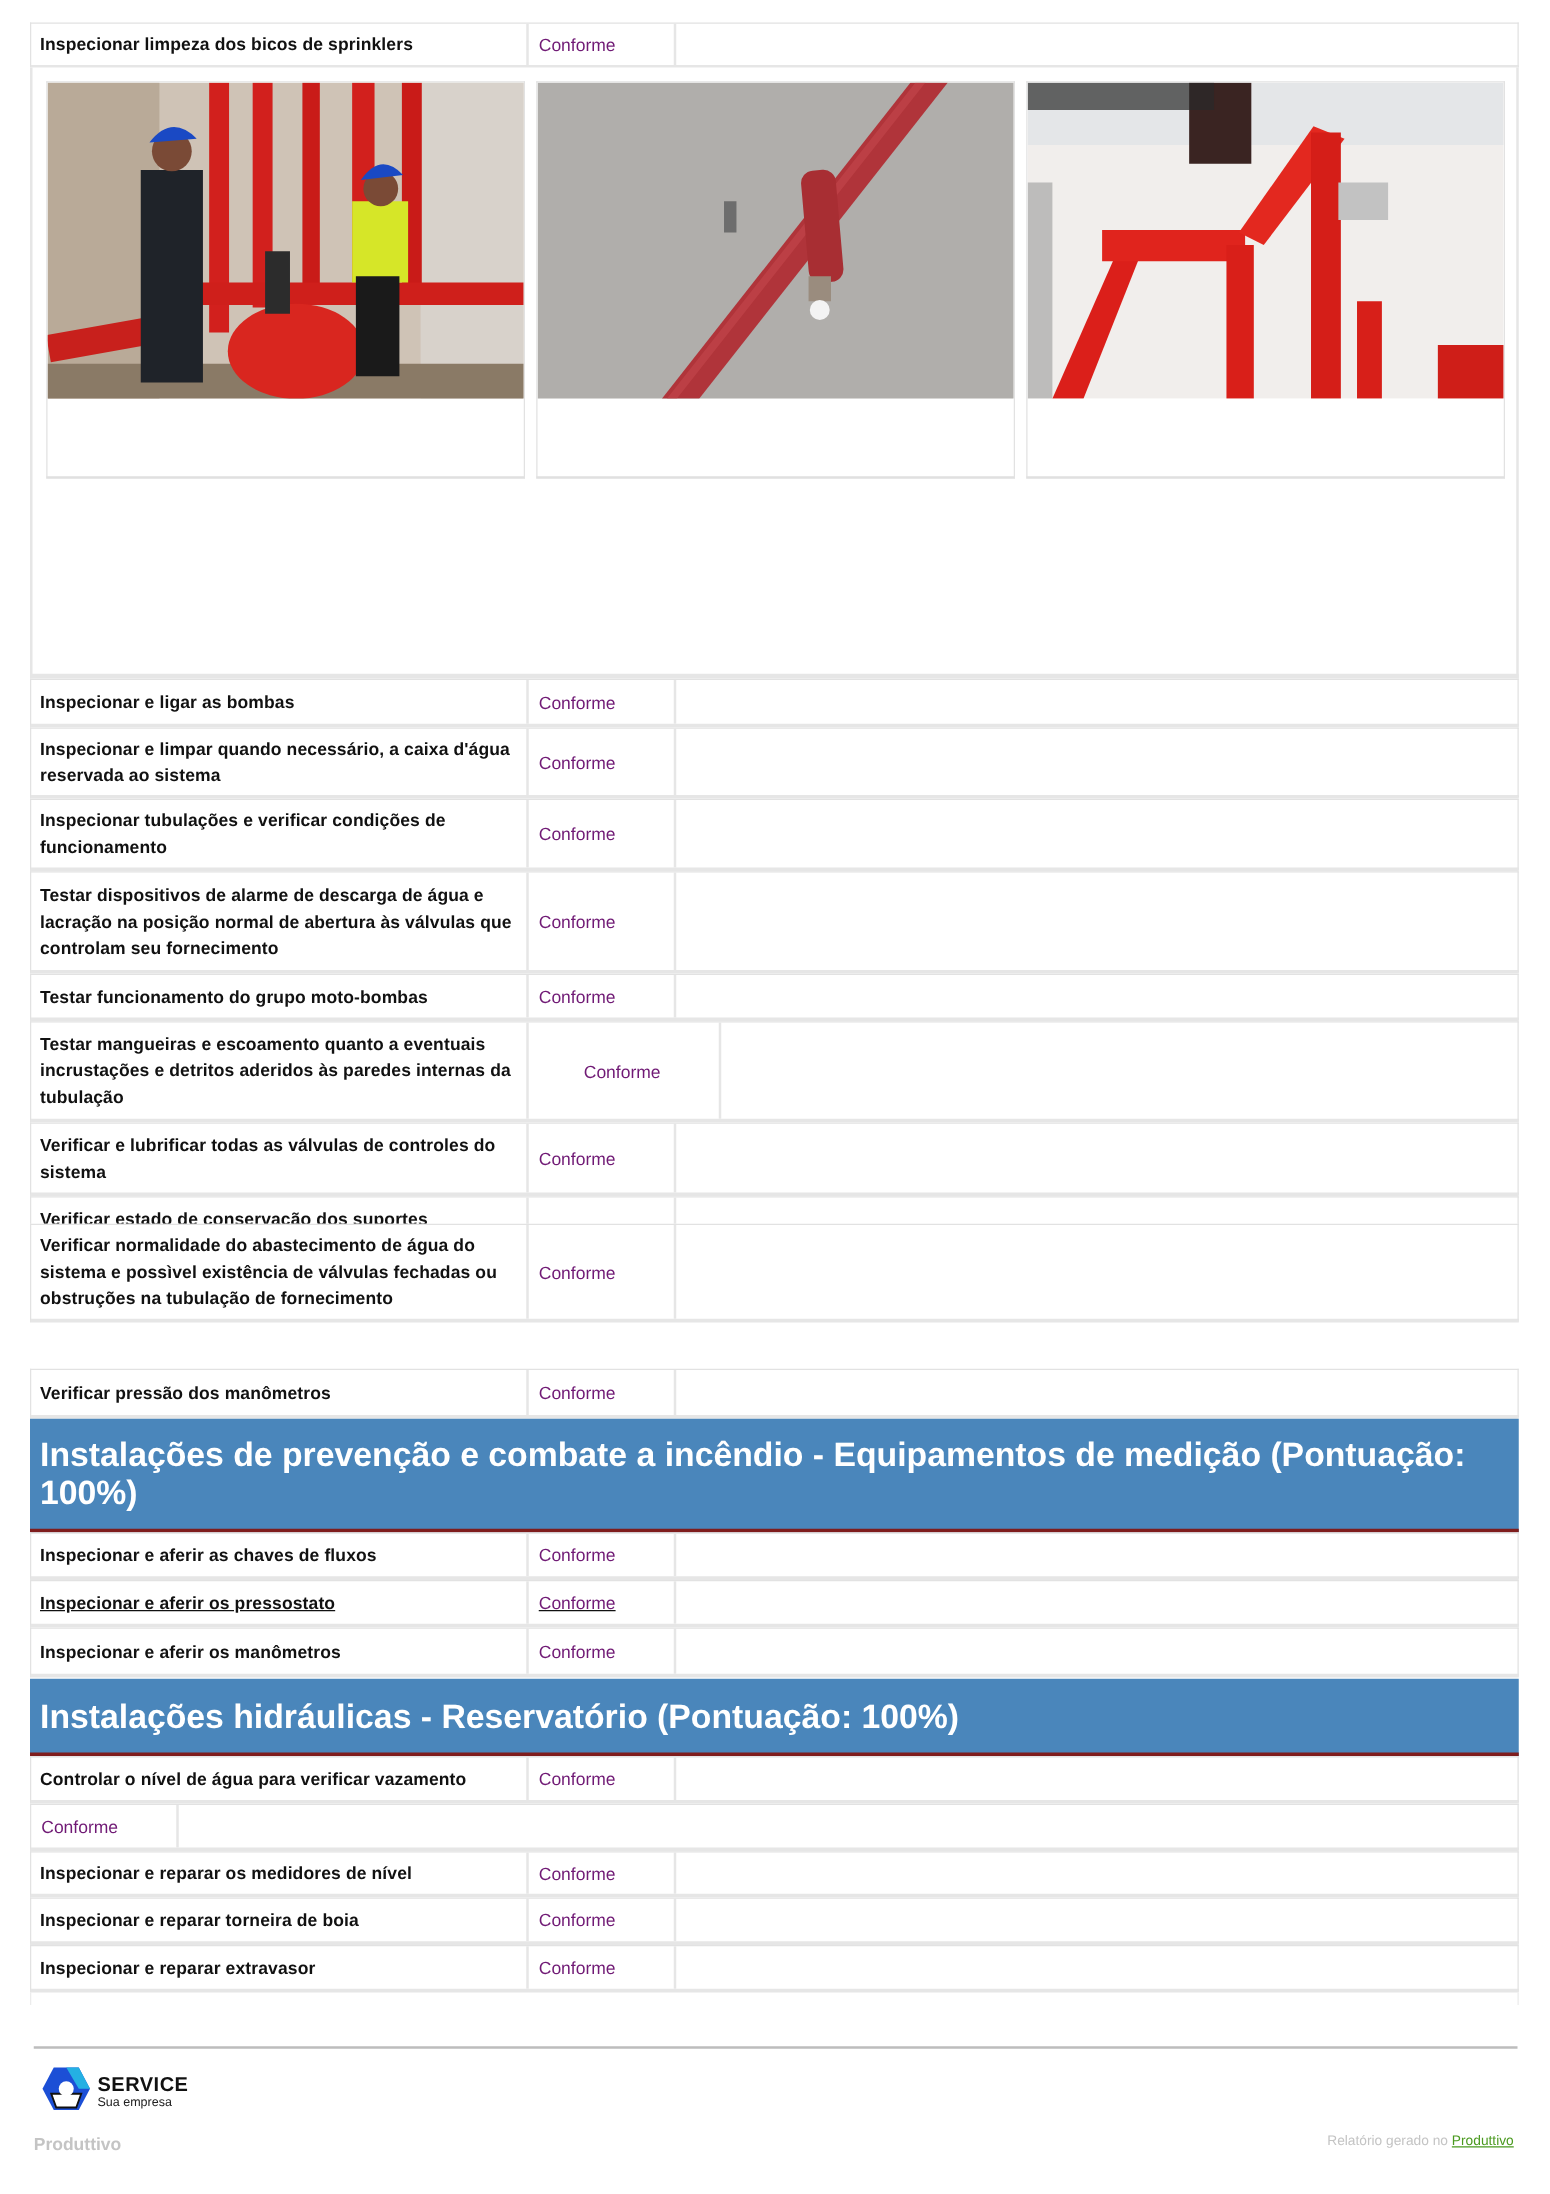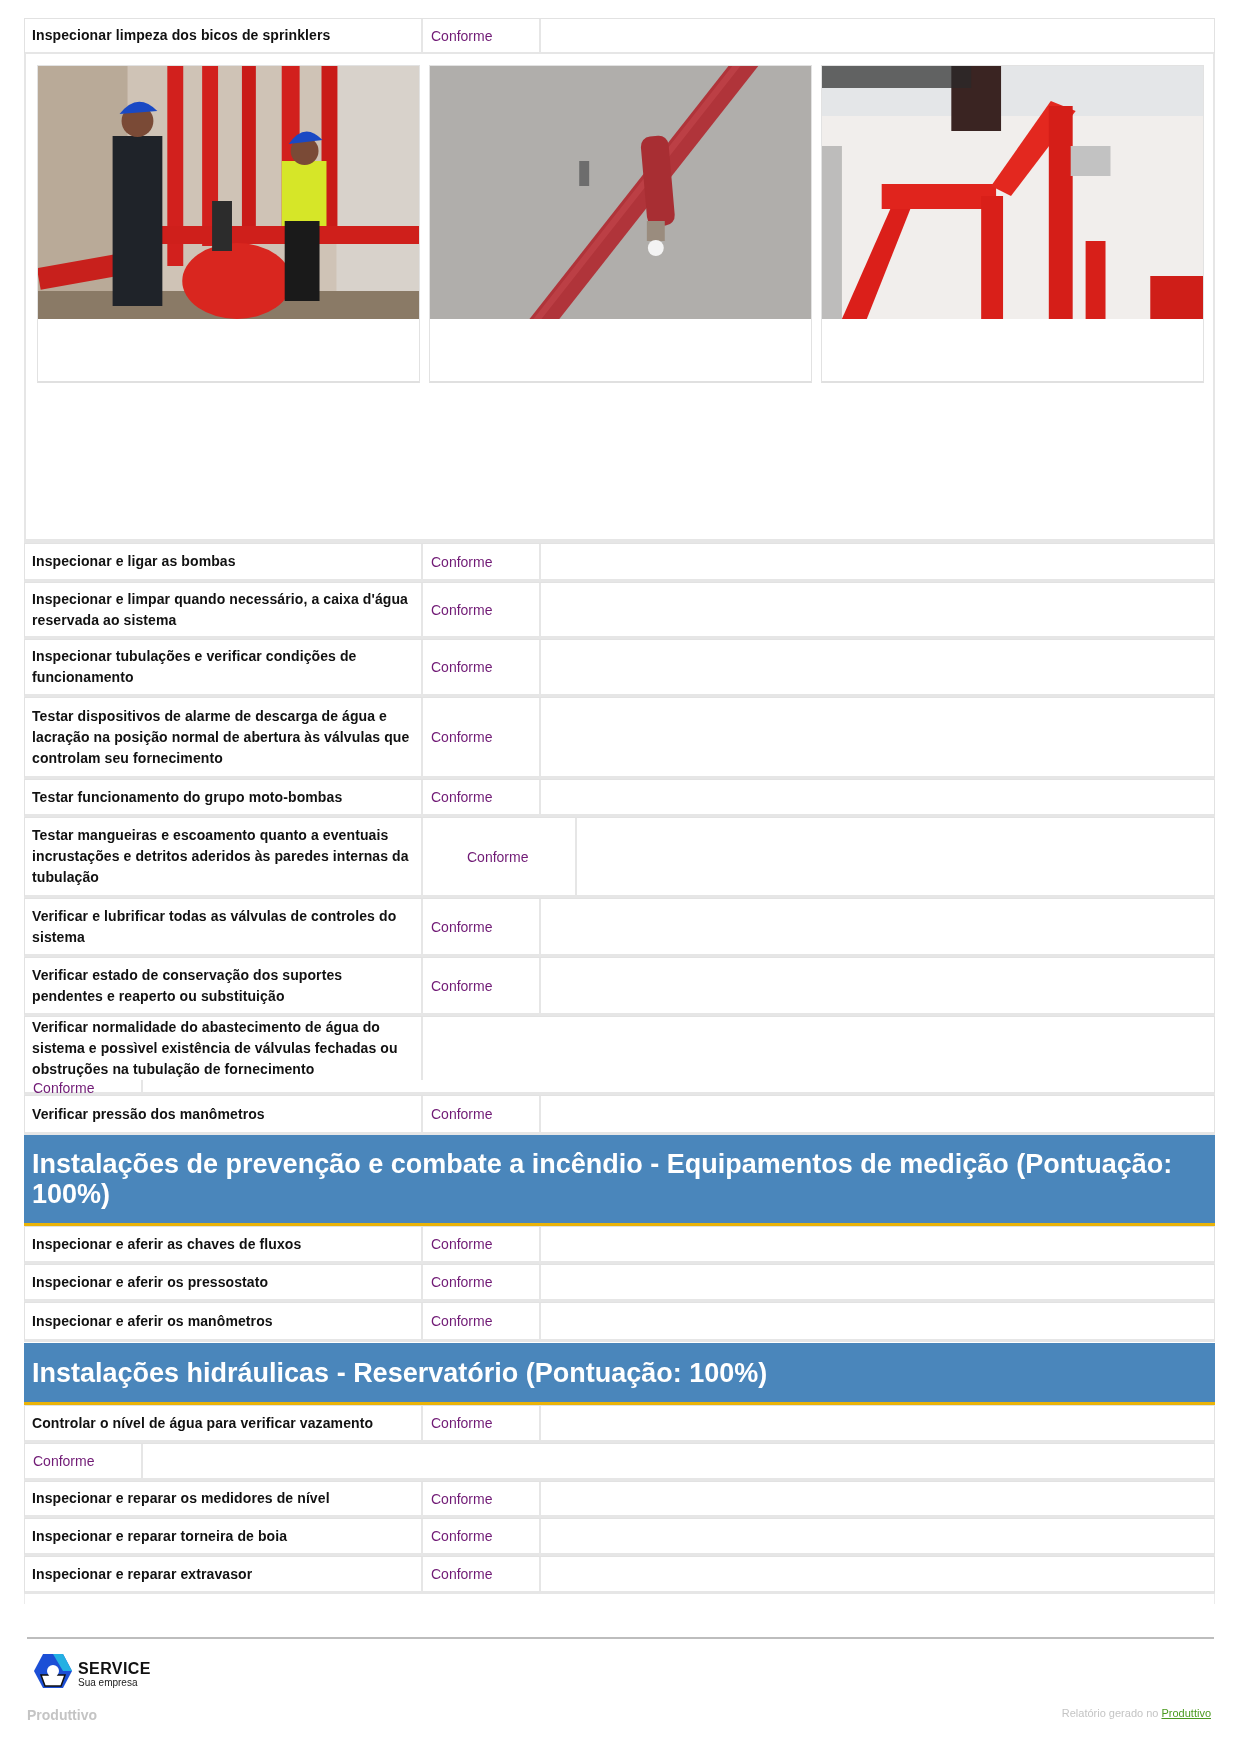--- a/index.html
+++ b/index.html
@@ -7,21 +7,21 @@
     body { position: relative; font-family: "Liberation Sans", sans-serif; color: #111; }
     .row { position: absolute; left: 24px; width: 1191px; display: flex; border: 1px solid #e2e2e2; border-bottom: 3px solid #e6e6e6; background: #fff; }
     .cell-item { width: 398px; border-right: 2px solid #e6e6e6; padding: 0 7px; display: flex; align-items: center; font-weight: bold; font-size: 14px; line-height: 21px; color: #111; letter-spacing: 0.1px; }
     .cell-status { width: 118px; border-right: 2px solid #e6e6e6; padding: 0 8px; display: flex; align-items: center; font-size: 14px; color: #701a75; }
     .cell-comment { flex: 1; }
 
     .photo-row { position: absolute; left: 24px; width: 1191px; top: 54px; height: 489px; border-left: 2px solid #e6e6e6; border-right: 2px solid #e6e6e6; border-bottom: 4px solid #e6e6e6; background: #fff; }
     .photo-card { position: absolute; top: 11px; width: 383px; height: 318px; border: 1px solid #e2e2e2; border-bottom: 2px solid #e0e0e0; background: #fff; }
     .photo { position: absolute; left: 0; top: 0; width: 100%; height: 253px; overflow: hidden; }
 
-    .section-header { position: absolute; left: 24px; width: 1191px; background: #4a86bb; color: #fff; font-weight: bold; font-size: 27px; line-height: 30px; padding: 0 8px; display: flex; align-items: center; border-bottom: 3px solid #eab308; }
+    .section-header { position: absolute; left: 24px; width: 1191px; background: #4a86bb; color: #fff; font-weight: bold; font-size: 27px; line-height: 30px; padding: 0 8px; display: flex; align-items: center; border-bottom: 3px solid #7f1d1d; }
 
     .footer-line { position: absolute; left: 27px; width: 1187px; top: 1637px; height: 2px; background: #bdbdbd; }
     .logo { position: absolute; left: 33px; top: 1653px; width: 40px; height: 36px; }
     .logo-title { position: absolute; left: 78px; top: 1660px; font-weight: bold; font-size: 16px; letter-spacing: 0.4px; color: #111; }
     .logo-sub { position: absolute; left: 78px; top: 1677px; font-size: 10px; color: #222; }
     .footer-left { position: absolute; left: 27px; top: 1707px; font-size: 14px; font-weight: bold; color: #c4c4c4; }
     .footer-right { position: absolute; right: 29px; top: 1707px; font-size: 11px; color: #c4c4c4; }
     .footer-right a { color: #4a9a1f; text-decoration: underline; }
   </style>
 </head>
@@ -128,40 +128,40 @@
 <div class="row" style="top:898px;height:59px;">
   <div class="cell-item">Verificar e lubrificar todas as válvulas de controles do sistema</div>
   <div class="cell-status">Conforme</div>
   <div class="cell-comment"></div>
 </div>
 <div class="row" style="top:957px;height:59px;">
   <div class="cell-item">Verificar estado de conservação dos suportes pendentes e reaperto ou substituição</div>
   <div class="cell-status">Conforme</div>
   <div class="cell-comment"></div>
 </div>
-<div class="row" style="top:1016px;height:79px;flex-direction:column;">
+<div class="row" style="top:979px;height:79px;">
   <div class="cell-item">Verificar normalidade do abastecimento de água do sistema e possìvel existência de válvulas fechadas ou obstruções na tubulação de fornecimento</div>
   <div class="cell-status">Conforme</div>
   <div class="cell-comment"></div>
 </div>
 <div class="row" style="top:1095px;height:40px;">
   <div class="cell-item">Verificar pressão dos manômetros</div>
   <div class="cell-status">Conforme</div>
   <div class="cell-comment"></div>
 </div>
 
 <div class="section-header" style="top:1135px;height:91px;">
   <span>Instalações de prevenção e combate a incêndio - Equipamentos de medição (Pontuação: 100%)</span>
 </div>
 <div class="row" style="top:1226px;height:38px;">
   <div class="cell-item">Inspecionar e aferir as chaves de fluxos</div>
   <div class="cell-status">Conforme</div>
   <div class="cell-comment"></div>
 </div>
-<div class="row" style="top:1264px;height:38px;">
+<div class="row" style="top:1264px;height:38px;text-decoration:underline;">
   <div class="cell-item">Inspecionar e aferir os pressostato</div>
   <div class="cell-status">Conforme</div>
   <div class="cell-comment"></div>
 </div>
 <div class="row" style="top:1302px;height:40px;">
   <div class="cell-item">Inspecionar e aferir os manômetros</div>
   <div class="cell-status">Conforme</div>
   <div class="cell-comment"></div>
 </div>
 

